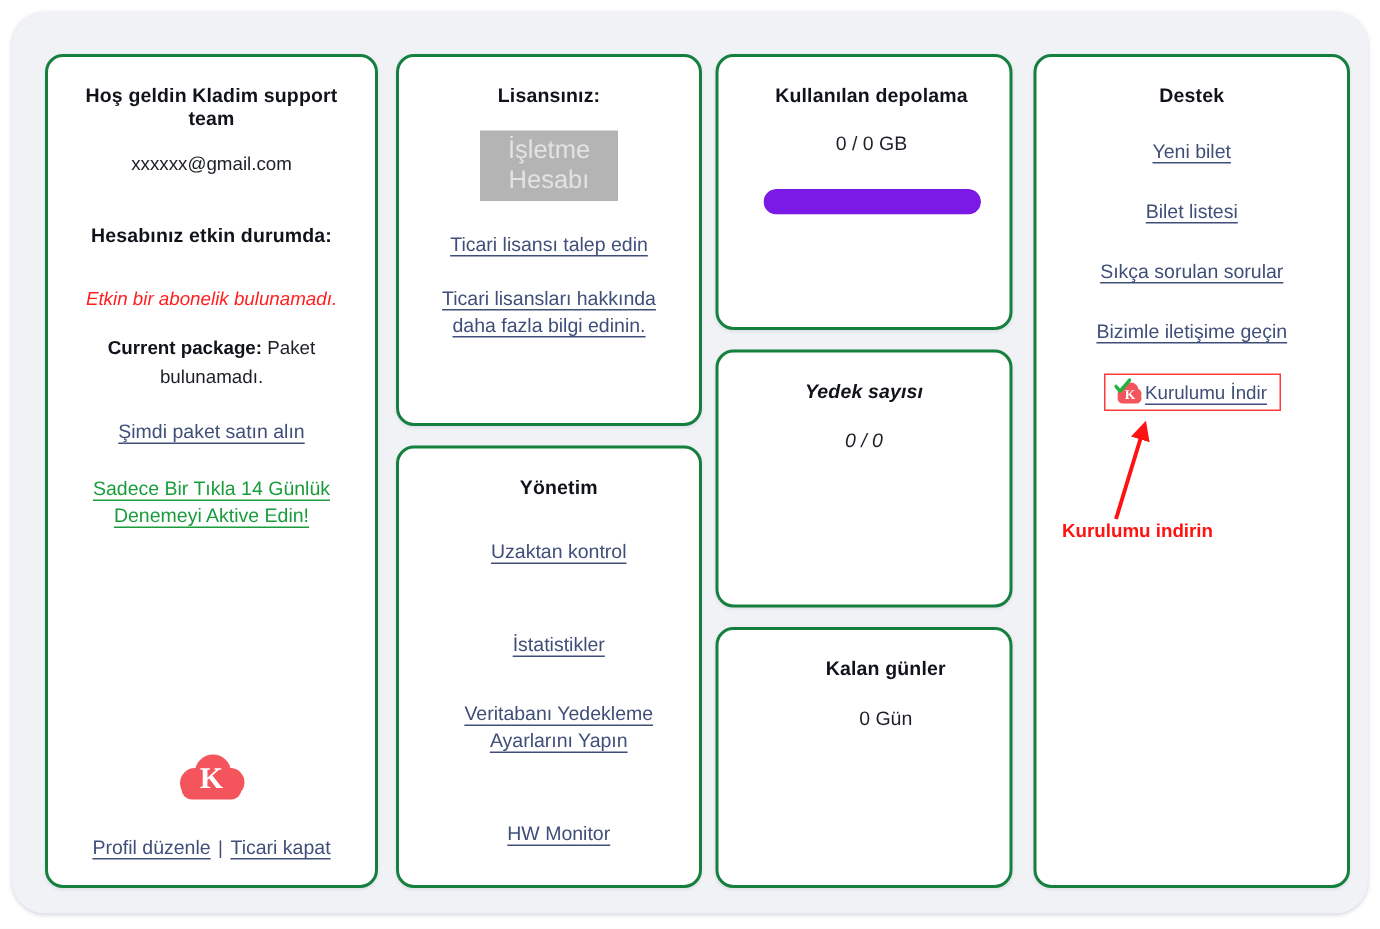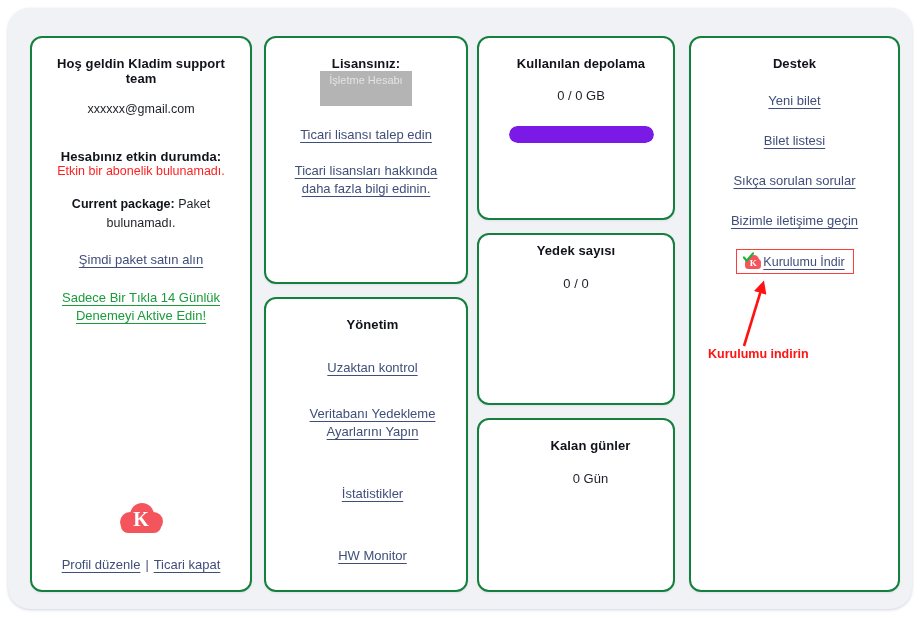--- a/index.html
+++ b/index.html
@@ -49,21 +49,21 @@
     line-height: 18px;
   }
   .link.green { color: #1a9c3c; }
   .red-text { color: #ff1f1f; font-size: 12.5px; text-align: center; }
 
   
   #card-account { left: 22px; top: 28px; width: 222px; height: 556px; }
   #card-account .inner { padding: 18px 14px 0 14px; }
   #acct-email { margin-top: 16px; font-size: 12.5px; }
   #acct-status-label { margin-top: 33px; }
-  #acct-status-value { margin-top: 0; }
+  #acct-status-value { margin-top: 28px; font-style: italic; }
   #acct-package { margin-top: 17px; text-align: center; font-size: 12.5px;
                   color: #1c2026; line-height: 19px; padding: 0 16px; }
   #acct-package b { color: #10131a; }
   #buy-now-link { margin-top: 18px; }
   #trial-link { margin-top: 20px; padding: 0 8px; }
 
   .logo-wrap { position: absolute; left: 0; bottom: 56px; width: 100%;
                display: flex; justify-content: center; }
   .bottom-links { position: absolute; left: 0; bottom: 16px; width: 100%;
                   display: flex; justify-content: center; align-items: baseline;
@@ -84,23 +84,23 @@
     position: absolute; left: 0; top: 0; width: 46px; height: 32px;
     display: flex; align-items: center; justify-content: center;
     color: #ffffff; font-weight: bold; font-size: 20px;
     font-family: "Liberation Serif", serif; padding-top: 3px;
   }
 
   
   #card-license { left: 256px; top: 28px; width: 204px; height: 248px; }
   #card-license .inner { padding: 18px 12px 0 12px; }
   #license-badge {
-    display: block; margin: 0 auto 0 auto; width: 92px;
+    display: block; margin: 16px auto 0 auto; width: 92px;
     background: #b4b4b4; color: #e3e3e3;
-    font-size: 11px; text-align: center; padding: 3px 4px 20px 4px;
+    font-size: 17px; text-align: center; padding: 3px 4px 4px 4px;
   }
   #license-req-link { margin-top: 20px; }
   #license-info-link { margin-top: 18px; padding: 0 6px; }
 
   
   #card-management { left: 256px; top: 289px; width: 204px; height: 295px; padding-left: 13px; }
   #card-management .inner { padding: 18px 12px 0 12px; }
   #mg-remote { margin-top: 27px; }
   #mg-backup { margin-top: 28px; padding: 0 4px; }
   #mg-stats  { margin-top: 44px; }
@@ -111,21 +111,21 @@
   #card-storage .inner { padding: 18px 14px 0 24px; }
   #storage-value { margin-top: 17px; }
   .progress-track {
     margin: 23px auto 0 auto; width: 145px; height: 17px;
     background: #eceef3; border-radius: 9px; overflow: hidden;
   }
   .progress-fill { height: 100%; width: 100%; background: #7b19e6; border-radius: 9px; }
 
   
   #card-backups { left: 469px; top: 225px; width: 198px; height: 172px; }
-  #card-backups .inner { padding: 8px 14px 0 14px; }
+  #card-backups .inner { padding: 18px 14px 0 14px; font-style: italic; }
   #backups-value { margin-top: 18px; }
 
   
   #card-days { left: 469px; top: 410px; width: 198px; height: 174px; }
   #card-days .inner { padding: 18px 14px 0 14px; margin-left: 29px; }
   #days-value { margin-top: 18px; }
 
   
   #card-support { left: 681px; top: 28px; width: 211px; height: 556px; }
   #card-support .inner { padding: 18px 12px 0 12px; }
@@ -207,22 +207,22 @@
       <div id="license-badge">İşletme Hesabı</div>
       <a class="link" id="license-req-link">Ticari lisansı talep edin</a>
       <a class="link" id="license-info-link">Ticari lisansları hakkında daha fazla bilgi edinin.</a>
     </div>
   </div>
 
   <div class="card" id="card-management">
     <div class="inner">
       <div class="card-title">Yönetim</div>
       <a class="link" id="mg-remote">Uzaktan kontrol</a>
+      <a class="link" id="mg-stats">İstatistikler</a>
       <a class="link" id="mg-backup">Veritabanı Yedekleme Ayarlarını Yapın</a>
-      <a class="link" id="mg-stats">İstatistikler</a>
       <a class="link" id="mg-hw">HW Monitor</a>
     </div>
   </div>
 
   <div class="card" id="card-storage">
     <div class="inner">
       <div class="card-title">Kullanılan depolama</div>
       <div class="ctext" id="storage-value">0 / 0 GB</div>
       <div class="progress-track">
         <div class="progress-fill" id="storage-fill" style="width: 100%; background: rgb(123, 25, 230);"></div>

